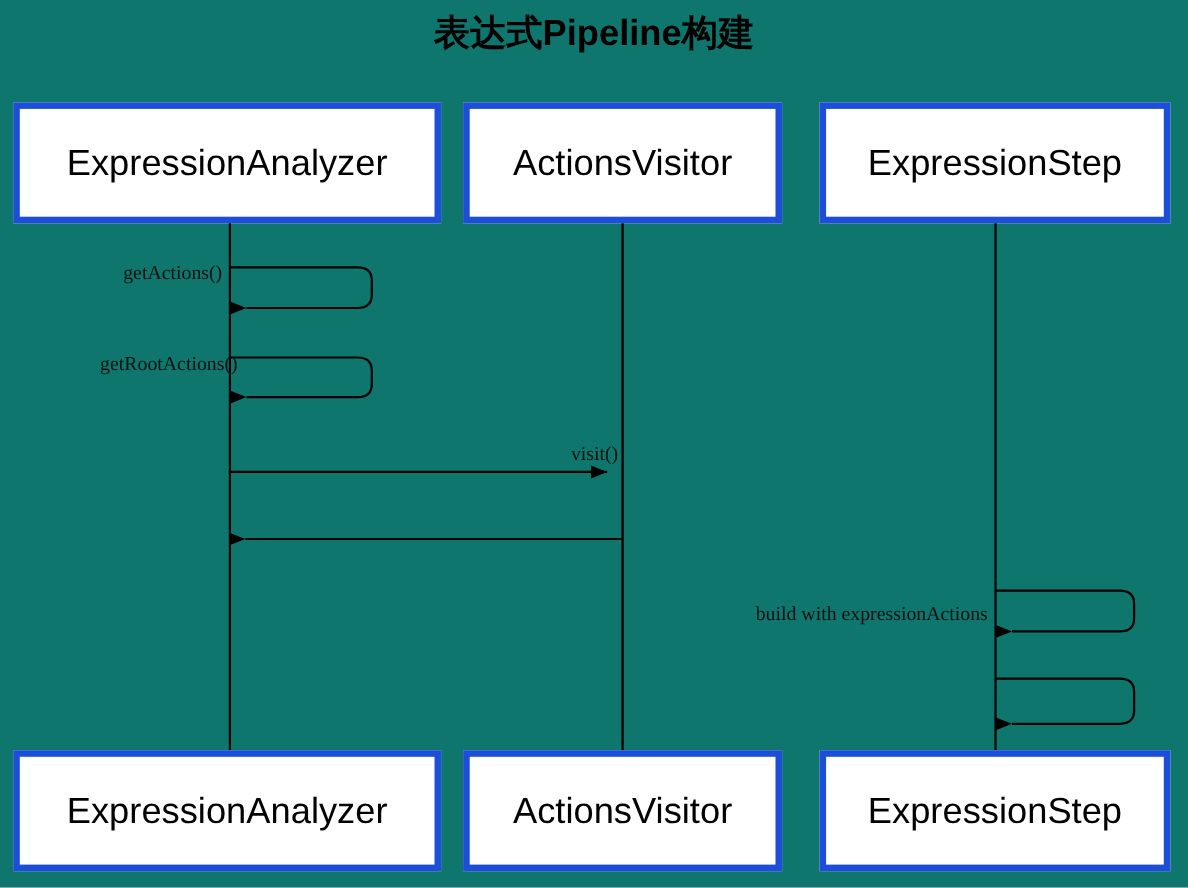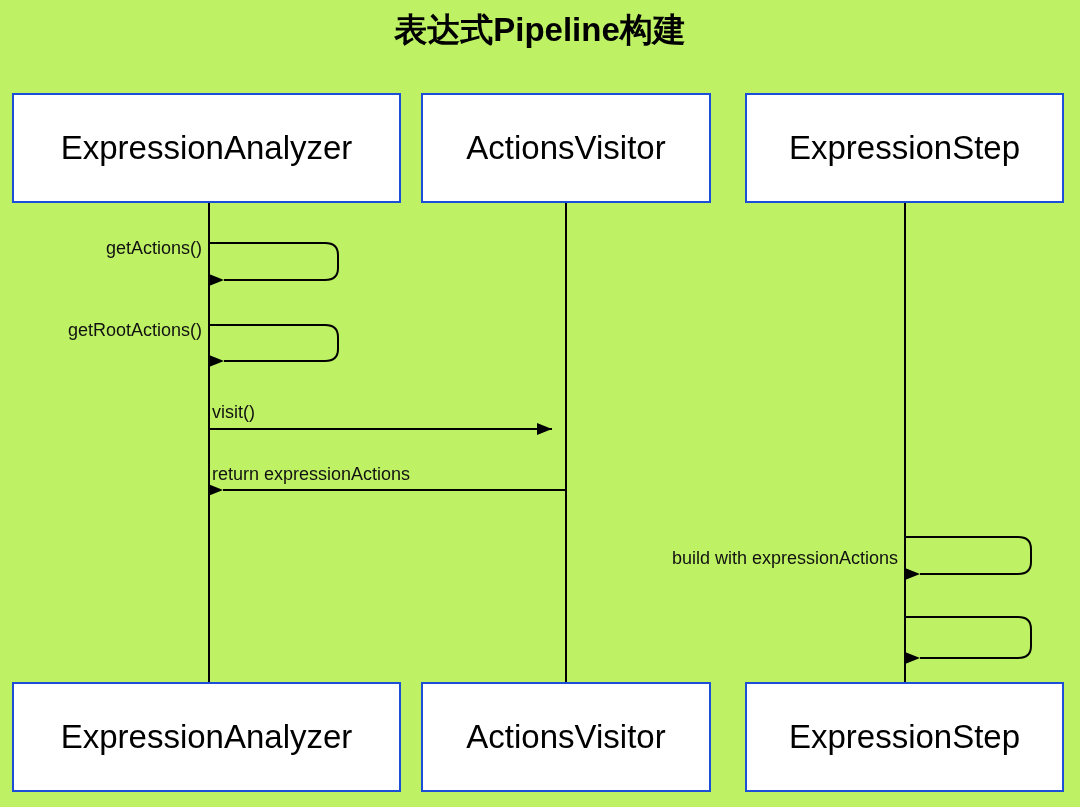--- a/index.html
+++ b/index.html
@@ -8,39 +8,39 @@
     background: #ffffff;
   }
   body {
     font-family: "Liberation Sans", sans-serif;
     color: #000000;
   }
   #diagram-root {
     position: relative;
     width: 1080px;
     height: 807px;
-    background: #bef264;
+    background: #0f766e;
     overflow: hidden;
   }
   #diagram-title {
     position: absolute;
     left: 0;
     top: 8px;
     width: 1080px;
     text-align: center;
     font-size: 33px;
     font-weight: bold;
     letter-spacing: 0px;
     line-height: 44px;
     white-space: nowrap;
   }
   .participant-box {
     position: absolute;
     box-sizing: border-box;
-    border: 2px solid #1d4ed8;
+    border: 6px solid #1d4ed8;
     background: #ffffff;
     display: flex;
     align-items: center;
     justify-content: center;
   }
   .participant-label {
     font-size: 33px;
     line-height: 36px;
     white-space: nowrap;
     color: #000000;
@@ -49,26 +49,27 @@
     position: absolute;
     width: 2px;
     background: #000000;
   }
   .msg-label {
     position: absolute;
     font-size: 18px;
     line-height: 20px;
     white-space: nowrap;
     color: #111111;
+    font-family: Liberation Serif, serif;
   }
   .msg-label.right-aligned {
     text-align: right;
   }
   .msg-label.center-aligned {
-    text-align: left;
+    text-align: right;
   }
   svg.overlay {
     position: absolute;
     left: 0;
     top: 0;
     width: 1080px;
     height: 807px;
     pointer-events: none;
   }
 </style>
@@ -125,25 +126,24 @@
       <path d="M 905,537 L 1018,537 Q 1031,537 1031,549 L 1031,562 Q 1031,574 1018,574 L 920,574" fill="none" stroke="#000000" stroke-width="2" marker-end="url(#arrowLeft)"></path>
     </g>
 
     <g>
       <path d="M 905,617 L 1018,617 Q 1031,617 1031,629 L 1031,646 Q 1031,658 1018,658 L 920,658" fill="none" stroke="#000000" stroke-width="2" marker-end="url(#arrowLeft)"></path>
     </g>
   </svg>
 
   <div class="msg-label right-aligned" style="left:8px; top:238px; width:194px;">getActions()</div>
 
-  <div class="msg-label right-aligned" style="left:0px; top:320px; width:202px;">getRootActions()</div>
+  <div class="msg-label right-aligned" style="left:14px; top:320px; width:202px;">getRootActions()</div>
 
   <div class="msg-label center-aligned" style="left:212px; top:402px; width:350px;">visit()</div>
 
-  <div class="msg-label center-aligned" style="left:212px; top:464px; width:350px;">return expressionActions</div>
 
   <div class="msg-label right-aligned" style="left:570px; top:548px; width:328px;">build with expressionActions</div>
 
 
   <div class="participant-box" style="left:12px; top:682px; width:389px; height:110px;">
     <span class="participant-label">ExpressionAnalyzer</span>
   </div>
 
   <div class="participant-box" style="left:421px; top:682px; width:290px; height:110px;">
     <span class="participant-label">ActionsVisitor</span>

